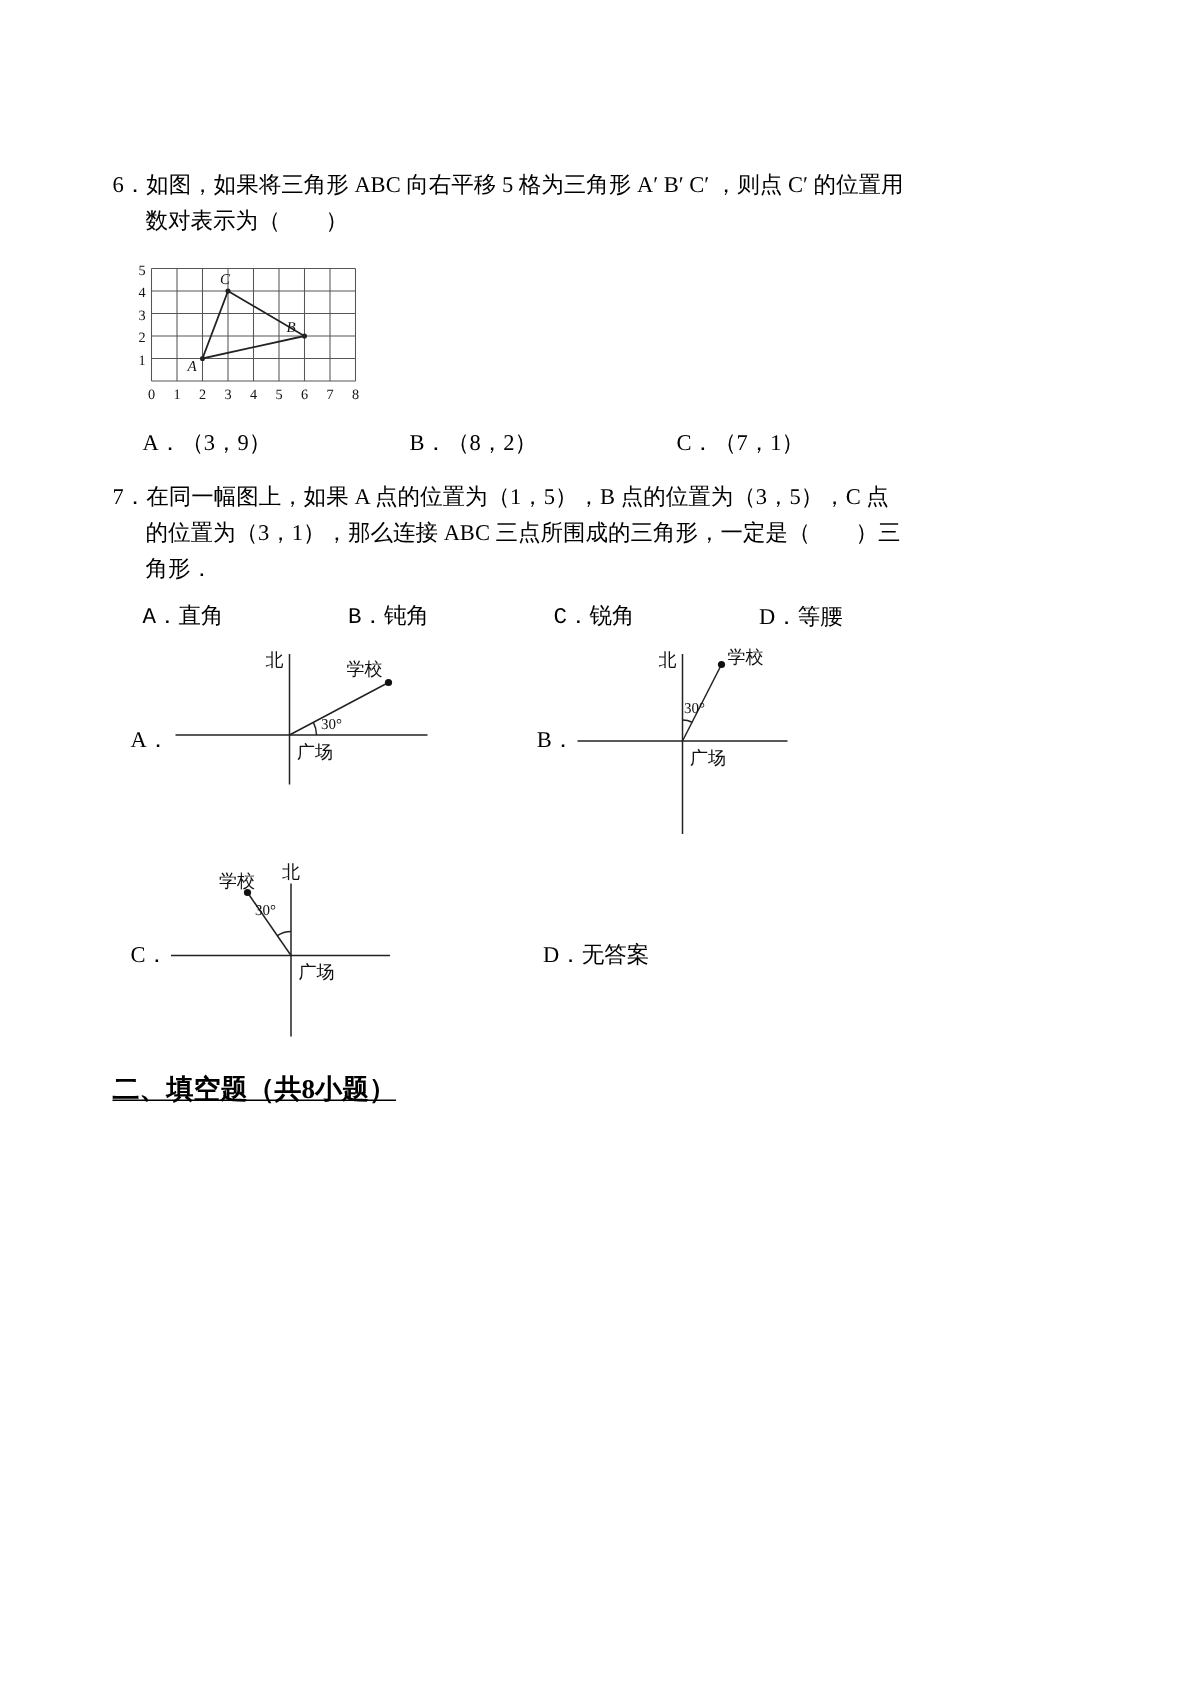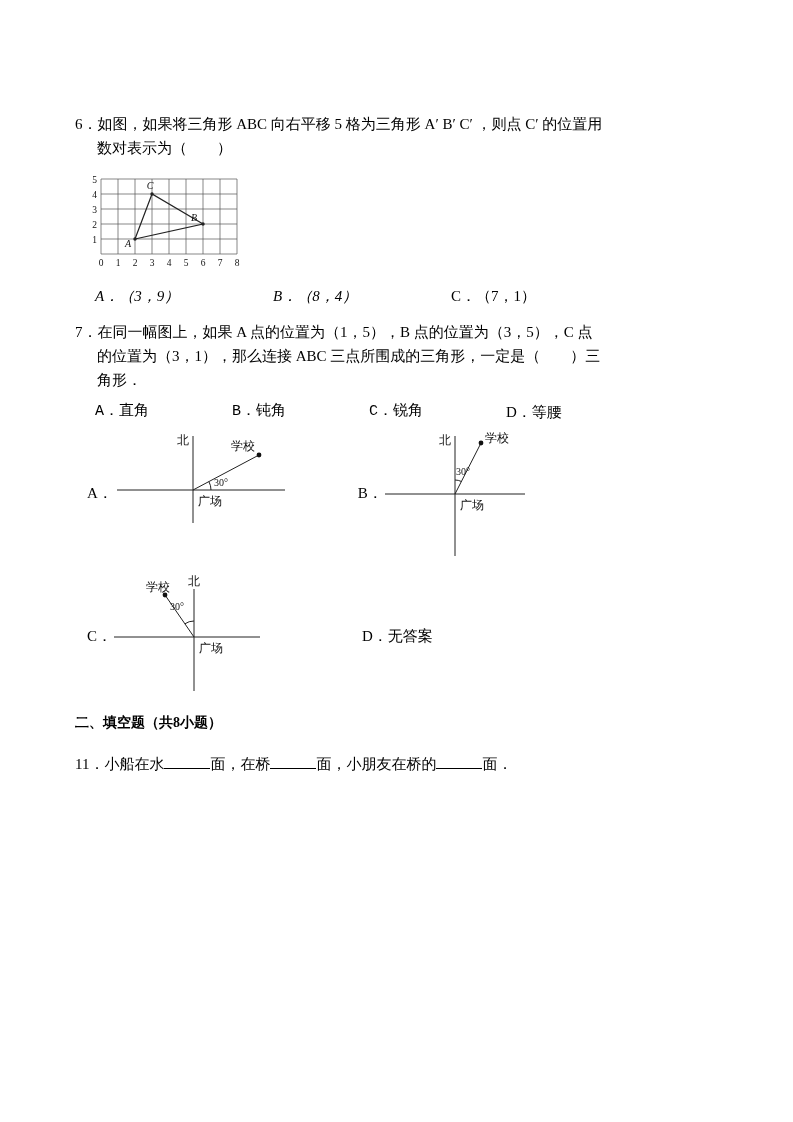--- a/index.html
+++ b/index.html
@@ -9,21 +9,21 @@
     font-family:"Liberation Serif", serif;
     font-size:15px; color:#000;
     overflow:hidden;
   }
   .page { width:672px; height:1122px; padding:100px 68px 0 75px; background:#fff; }
   .qtext {
     padding-left:22px; text-indent:-22px;
     line-height:1.6; margin-top:12px;
   }
   .opts { display:flex; padding-left:20px; margin-top:8px; line-height:1.6; }
-  .opt-wide { width:178px;font-style:italic; }
+  .opt-wide { width:178px; }
   .opt-nar { width:137px;font-family:Liberation Mono, monospace; }
   .gridsvg { display:block; margin:16px 0 0 12px; }
   svg text { font-family:"Liberation Serif", serif; fill:#111; }
   .vlabel { font-style:italic; }
   .q9row { display:flex; align-items:flex-start; margin-left:12px; }
   .q9row1 { margin-top:4px; }
   .q9row2 { margin-top:8px; }
   .q9lab { margin-top:56px; white-space:nowrap; }
   .sp1 { width:70px; flex:0 0 auto; }
   .sp2 { width:100px; flex:0 0 auto; }
@@ -87,21 +87,21 @@
       </g>
       <g font-size="10" class="vlabel" text-anchor="middle">
         <text x="63" y="13">C</text>
         <text x="41" y="71">A</text>
         <text x="107" y="45">B</text>
       </g>
     </svg>
 
     <div class="opts">
       <span class="opt-wide">A．（3，9）</span>
-      <span class="opt-wide">B．（8，4）</span>
+      <span class="opt-wide">B．（8，2）</span>
       <span>C．（7，1）</span>
     </div>
   </section>
 
   <section>
     <p class="qtext">7．在同一幅图上，如果 A 点的位置为（1，5），B 点的位置为（3，5），C 点的位置为（3，1），那么连接 ABC 三点所围成的三角形，一定是（　　）三角形．</p>
     <div class="opts">
       <span class="opt-nar">A．直角</span>
       <span class="opt-nar">B．钝角</span>
       <span class="opt-nar">C．锐角</span>
@@ -163,19 +163,16 @@
         <text x="65" y="39" font-size="10" text-anchor="middle">30°</text>
         <text x="87" y="81" font-size="12">广场</text>
       </svg>
 
       <span class="sp2"></span>
       <span class="q9lab">D．无答案</span>
     </div>
   </section>
 
 
-  <h2 class="section-title" style="font-size:14px;">二、填空题（共8小题）</h2>
+  <h2 class="section-title" style="font-size:18px;text-decoration:underline;">二、填空题（共8小题）</h2>
 
-  <p class="fill-q">
-    <span>11．</span><span>小船在水</span><span class="blank"></span><span>面，在桥</span><span class="blank"></span><span>面，小朋友在桥的</span><span class="blank"></span><span>面．</span>
-  </p>
 
 </div>
 
 </body></html>

